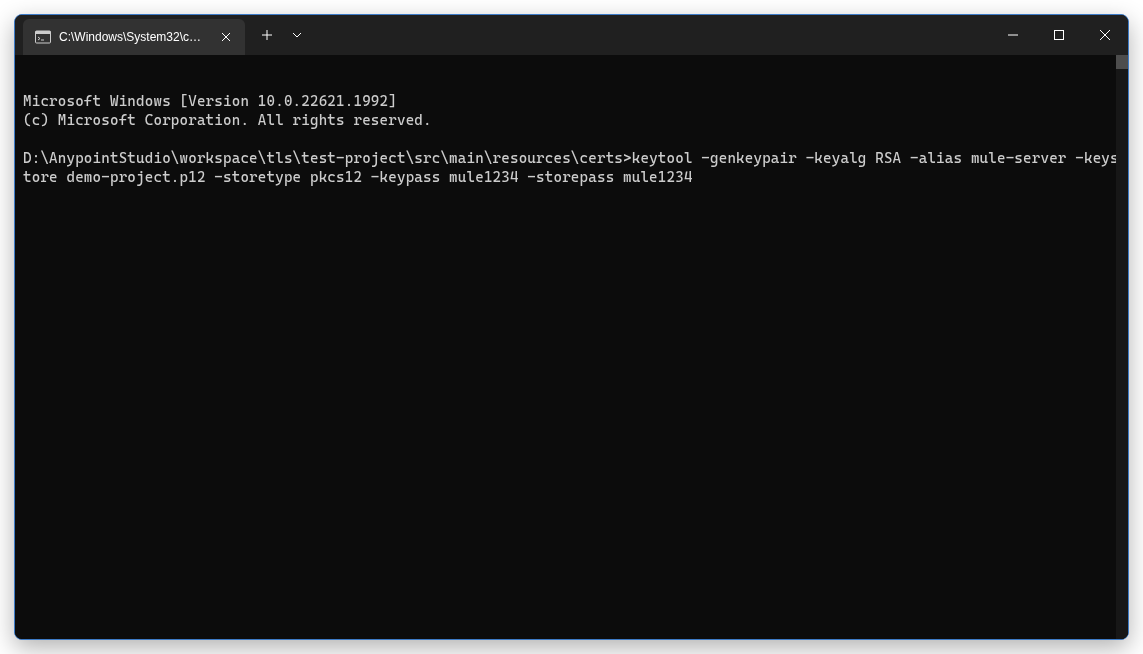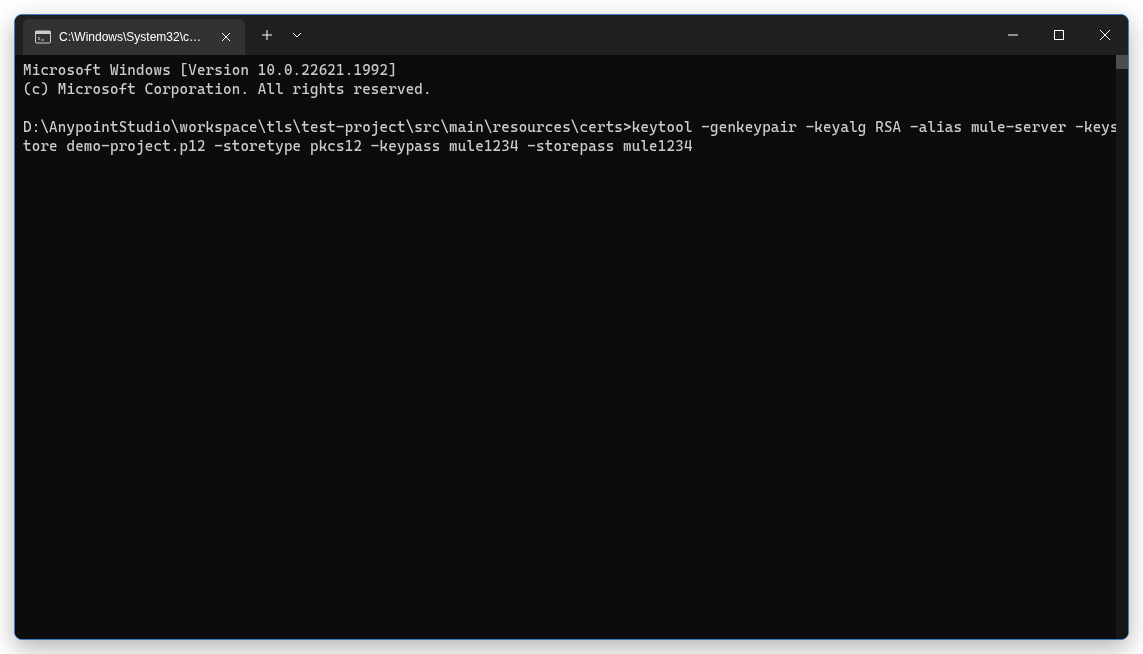--- a/index.html
+++ b/index.html
@@ -136,20 +136,21 @@
       position: relative;
     }
     .terminal-content {
       font-family: 'Cascadia Mono', 'Consolas', 'Courier New', monospace;
       font-size: 14.5px;
       line-height: 19px;
       color: #cccccc;
       white-space: pre-wrap;
       word-break: break-all;
       letter-spacing: 0.2px;
+      margin-top: 31px;
     }
     .scrollbar {
       position: absolute;
       right: 0;
       top: 0;
       width: 12px;
       height: 100%;
       background: #171717;
     }
     .scrollbar-thumb {

